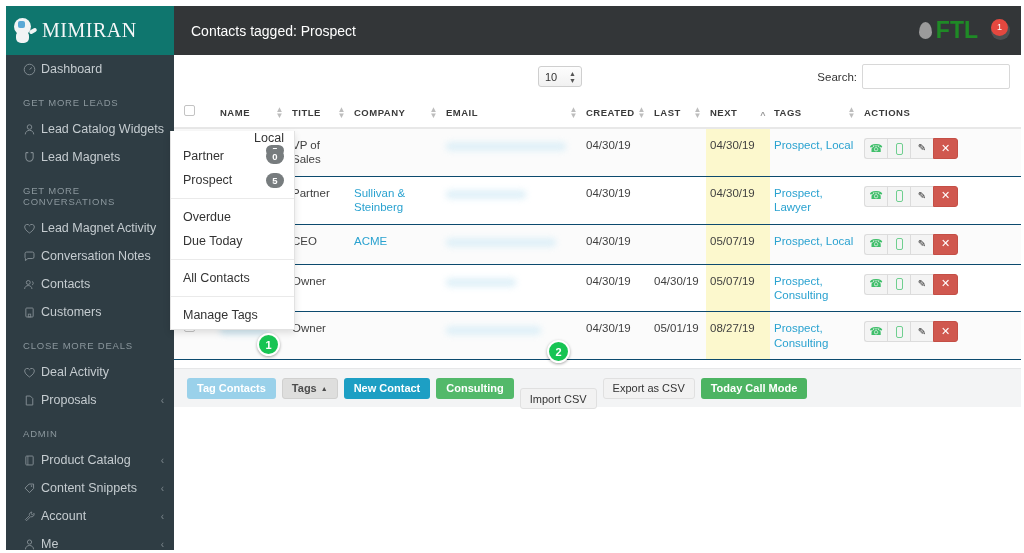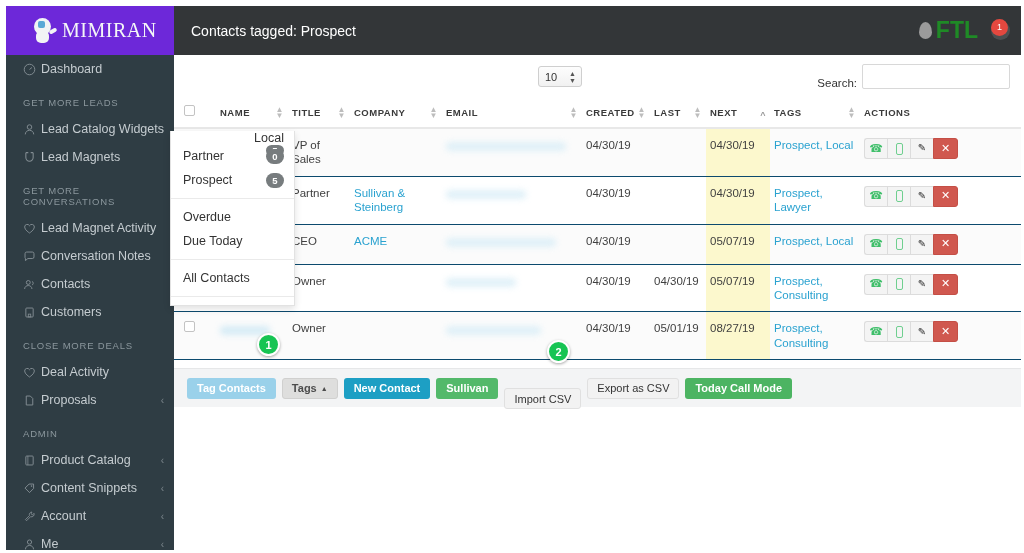--- a/index.html
+++ b/index.html
@@ -20,23 +20,23 @@
   
   #sidebar {
     position: absolute; left: 3px; top: 3px;
     width: 168px; height: 547px;
     background: #2f3d44;
     color: #b8c0c4;
     overflow: hidden;
   }
   .brand {
     height: 49px;
-    background: #6d28d9;
+    background: #0f766e;
     display: flex; align-items: center;
-    padding-left: 25px;
+    padding-left: 5px;
   }
   .brand-mark { width: 26px; height: 28px; position: relative; flex: none; }
   .brand-head {
     position: absolute; left: 3px; top: 1px;
     width: 17px; height: 17px; border-radius: 50%;
     background: #f2f4f5;
   }
   .brand-face {
     position: absolute; left: 7px; top: 4px;
     width: 7px; height: 7px; border-radius: 2px;
@@ -133,21 +133,21 @@
     font-size: 11px; color: #333;
     display: flex; align-items: center; padding-left: 6px;
   }
   .len-arrows {
     margin-left: auto; margin-right: 5px;
     font-size: 7px; line-height: 7px; color: #555;
     display: flex; flex-direction: column;
   }
   .search-wrap {
     position: absolute; right: 14px; top: 9px;
-    display: flex; align-items: flex-end; gap: 5px;
+    display: flex; align-items: center; gap: 5px;
   }
   .search-label { font-size: 11.5px; color: #333; }
   .search-input {
     width: 148px; height: 25px;
     border: 1px solid #d8d8d8; border-radius: 2px;
     background: #fff; outline: none;
     font-size: 12px; padding: 0 6px;
     font-family: "Liberation Sans", sans-serif;
   }
 
@@ -673,21 +673,21 @@
     </div>
   </div>
 
   <div id="toolbar">
     <span class="tb-btn tb-tag">Tag Contacts</span>
     <span class="tb-btn tb-tags">
       <span>Tags</span>
       <span style="font-size:7px">▲</span>
     </span>
     <span class="tb-btn tb-new">New Contact</span>
-    <span class="tb-btn tb-ref">Sullivan</span>
+    <span class="tb-btn tb-ref">Consulting</span>
     <span class="tb-btn tb-import">Import CSV</span>
     <span class="tb-btn tb-export">Export as CSV</span>
     <span class="tb-btn tb-call">Today Call Mode</span>
   </div>
 
   <div id="tags-menu">
     <div class="menu-item clipped">
       <span>Local</span>
       <span class="menu-count">5</span>
     </div>
@@ -698,18 +698,19 @@
     <div class="menu-item">
       <span>Prospect</span>
       <span class="menu-count">5</span>
     </div>
     <div class="menu-sep"></div>
     <div class="menu-item">Overdue</div>
     <div class="menu-item">Due Today</div>
     <div class="menu-sep"></div>
     <div class="menu-item">All Contacts</div>
     <div class="menu-sep"></div>
+    <div class="menu-item">Manage Tags</div>
   </div>
 
   <div class="step-badge" id="badge-1">1</div>
   <div class="step-badge" id="badge-2">2</div>
 
 </div>
 
 </body></html>

